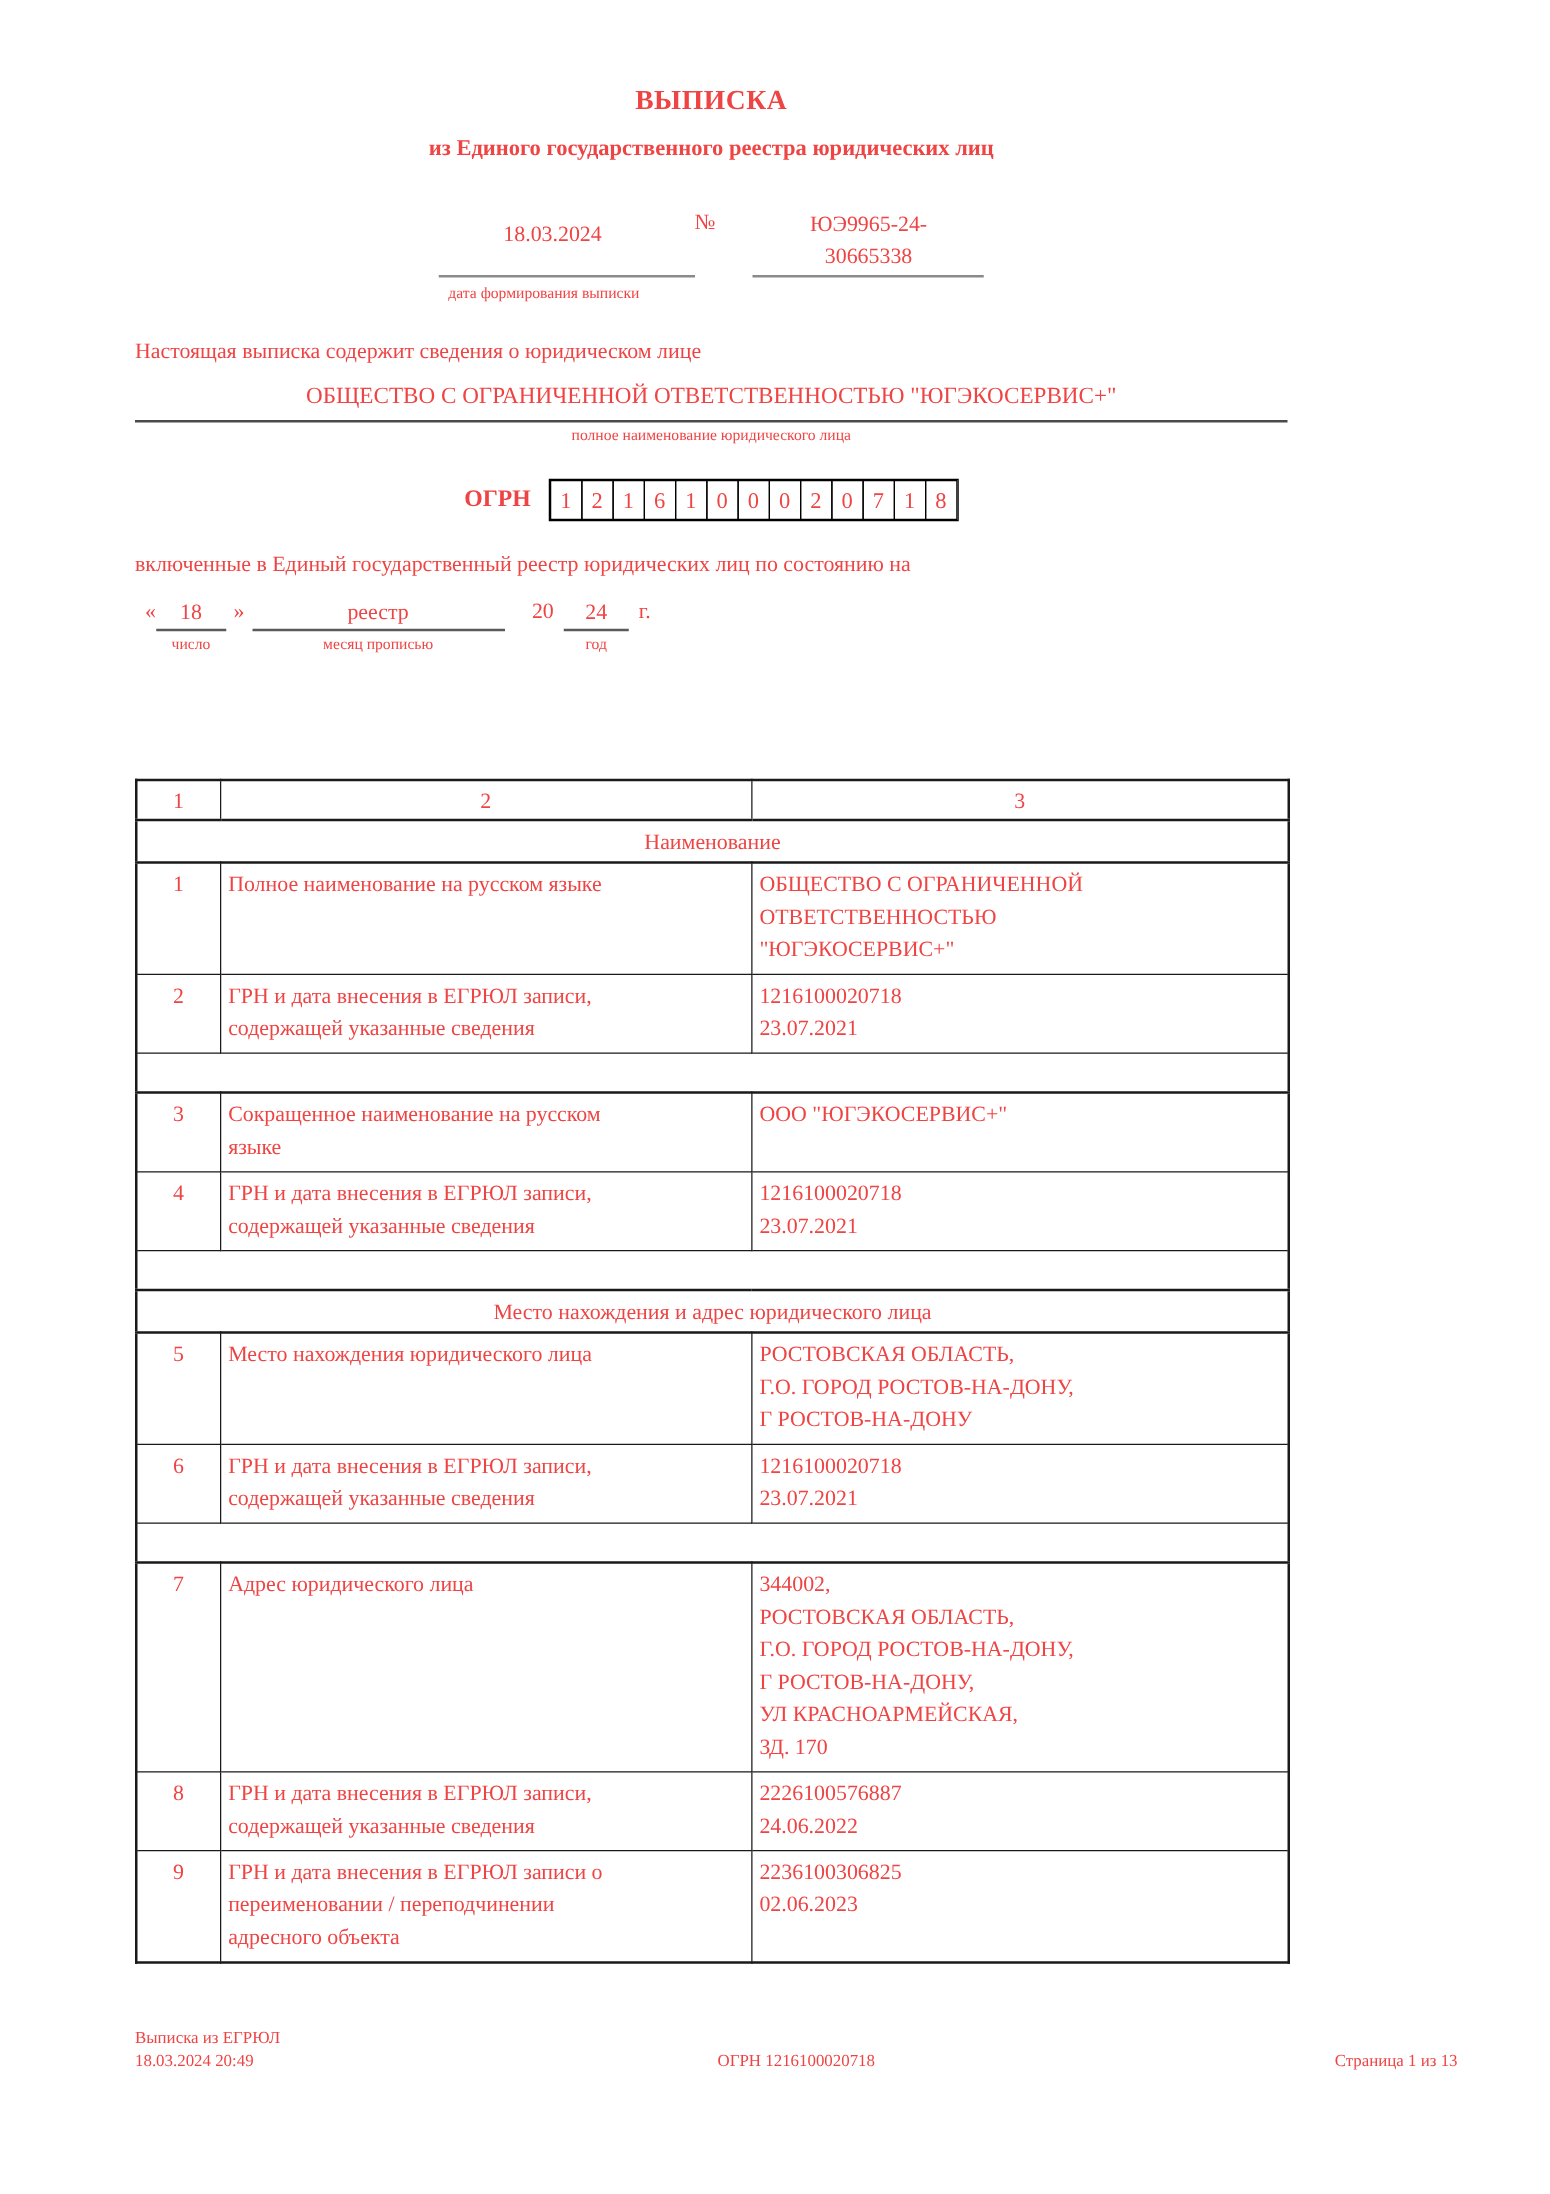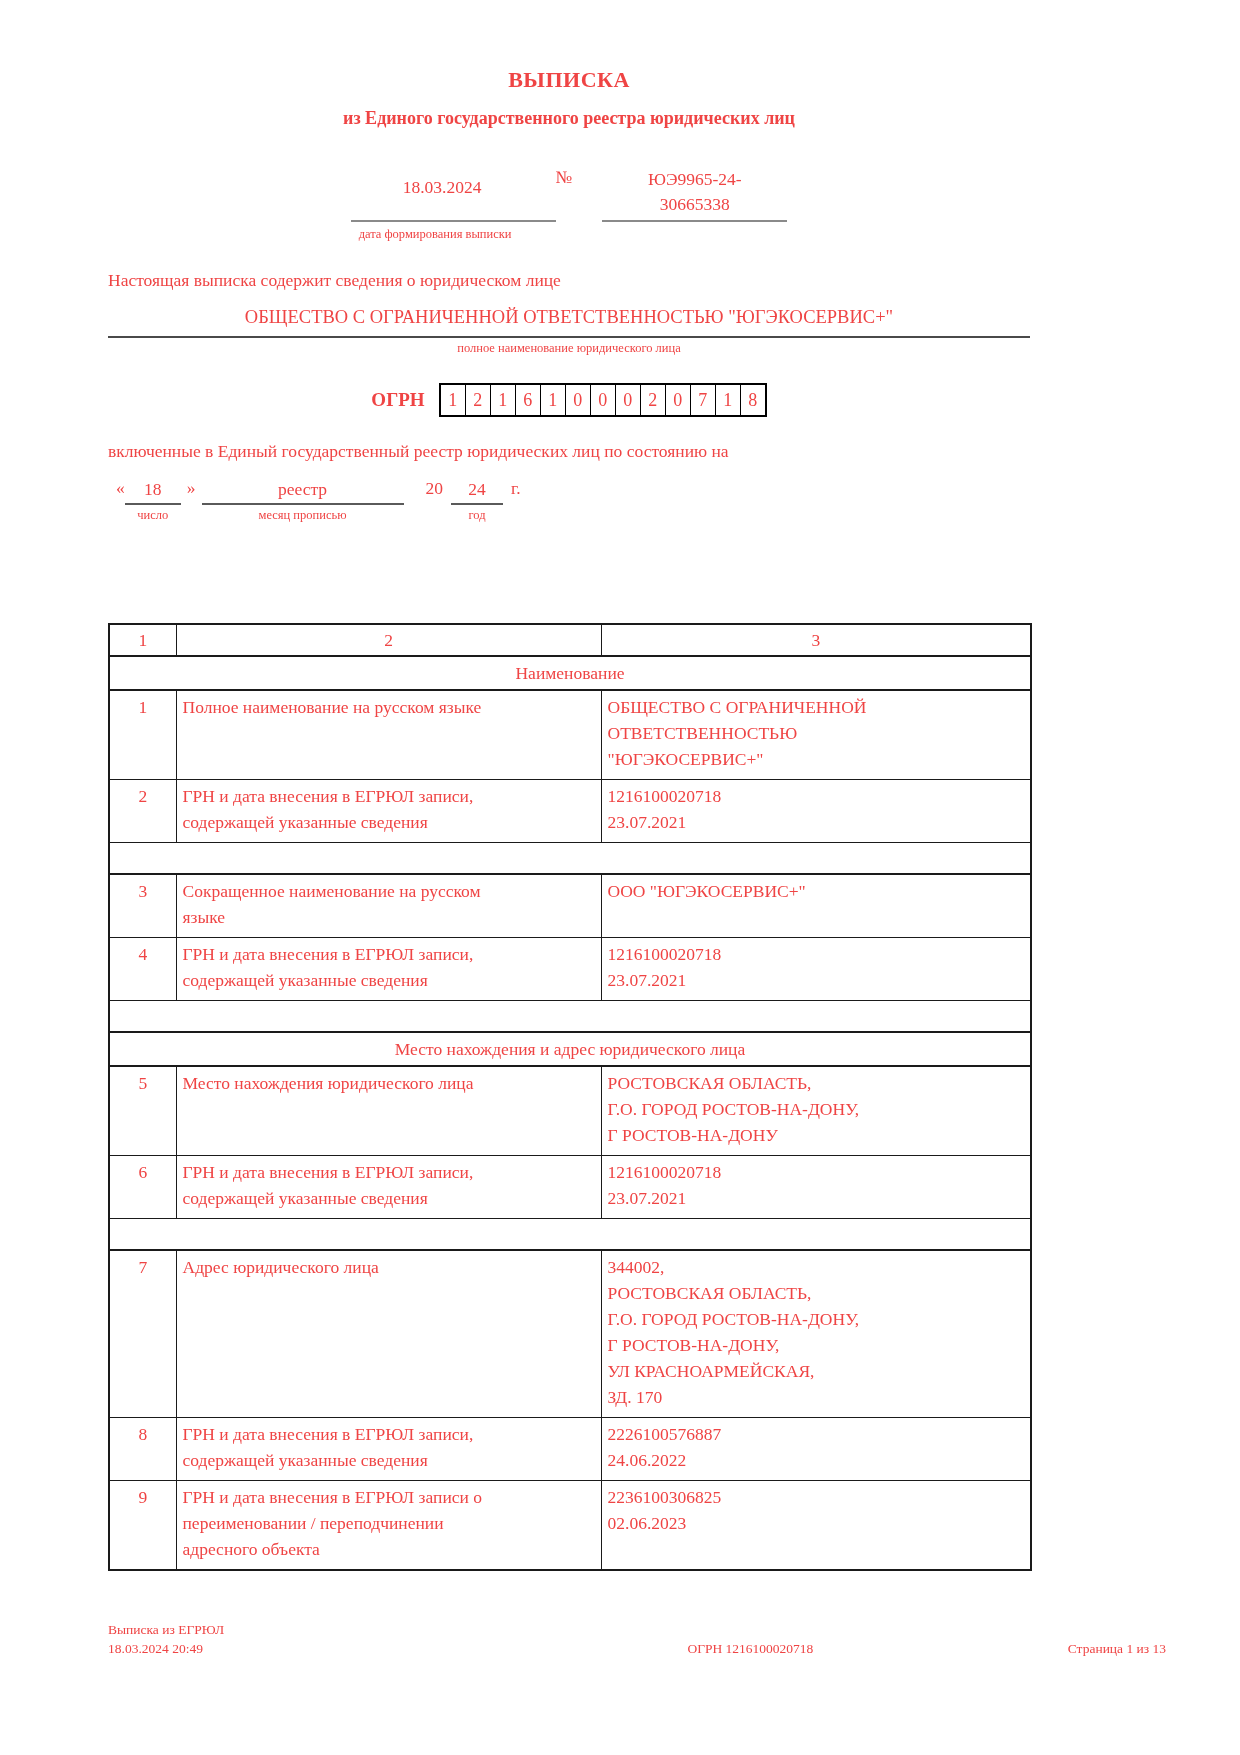--- a/index.html
+++ b/index.html
@@ -51,21 +51,21 @@
   table.main th, table.main td { border:1px solid #1a1a1a; font-size:17.5px; line-height:26px; vertical-align:top; font-weight:normal; }
   table.main th { text-align:center; padding:2px 4px; border-bottom-width:2px; }
   tr.colnums td { text-align:center; padding:2px 4px; border-bottom-width:2px; }
   tr.section td { font-weight:normal; text-align:center; border-top-width:2px; border-bottom-width:2px; padding:3px 4px; }
   tr.spacer td { height:28px; border-bottom-width:2px; }
   td.cell-num { text-align:center; padding:3px 2px; }
   td.cell-name, td.cell-value { white-space:pre-line; padding:3px 6px 7px 6px; }
 
   .footer { position:absolute; left:108px; top:1620px; width:1058px; display:flex; align-items:flex-end; font-size:13.5px; line-height:19px; }
   .f-left { flex:1; }
-  .f-center { flex:1; text-align:right; }
+  .f-center { flex:1; text-align:center; }
   .f-right { flex:1; text-align:right; }
 </style>
 </head>
 <body>
 
 <div class="page">
 
   <div class="doc-title">ВЫПИСКА</div>
   <div class="doc-subtitle">из Единого государственного реестра юридических лиц</div>
 

